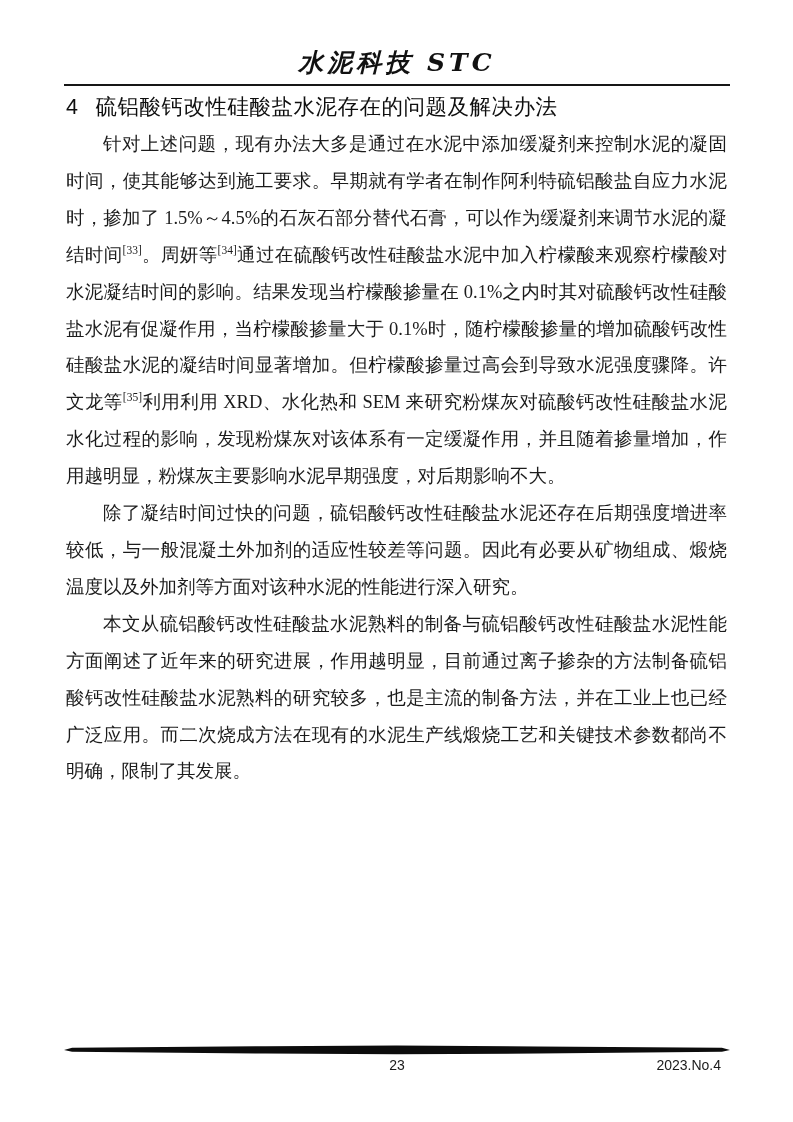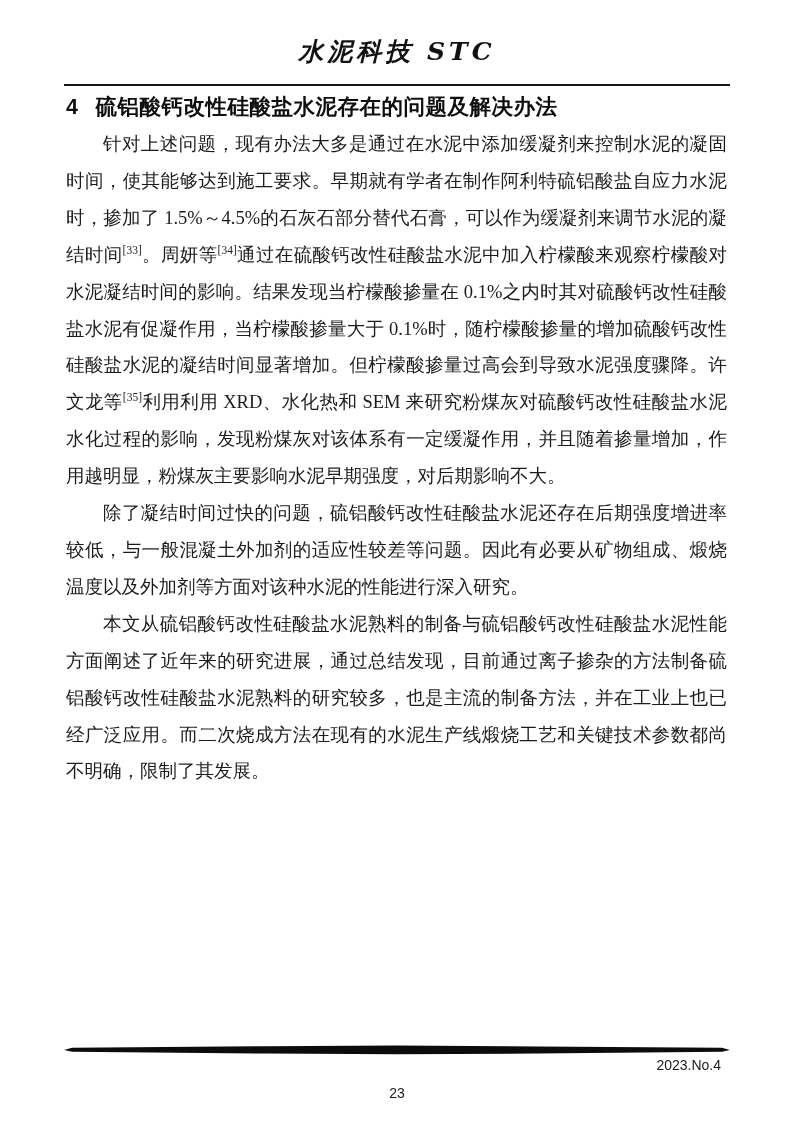--- a/index.html
+++ b/index.html
@@ -17,21 +17,21 @@
     position: absolute;
     left: 64px;
     right: 63px;
     top: 0;
     height: 86px;
     box-sizing: border-box;
     border-bottom: 2px solid #161616;
     display: flex;
     align-items: flex-end;
     justify-content: center;
-    padding-bottom: 16px;
+    padding-bottom: 5px;
   }
   .journal-title {
     font-family: "DejaVu Serif", "Liberation Serif", serif;
     font-style: italic;
     font-weight: bold;
     font-size: 25px;
     letter-spacing: 4px;
     color: #111111;
     white-space: nowrap;
   }
@@ -47,21 +47,21 @@
     line-height: 36.9px;
     text-align: justify;
     text-justify: inter-ideograph;
     color: #1b1b1b;
   }
   p.para.indent { text-indent: 2em; }
   h2.section-heading {
     margin: 0;
     font-size: 21.5px;
     line-height: 37px;
-    font-weight: bold;
+    font-weight: normal;
     font-family: "Liberation Sans", "DejaVu Sans", sans-serif;
     color: #0e0e0e;
     letter-spacing: 0.5px;
   }
   .heading-number { margin-right: 17px; }
   sup.citation {
     font-size: 11.5px;
     line-height: 0;
     vertical-align: 7px;
     letter-spacing: 0;
@@ -84,21 +84,20 @@
     margin-top: 1px;
     font-family: "Liberation Sans", "DejaVu Sans", sans-serif;
     font-size: 14px;
     color: #1b1b1b;
   }
   .page-number {
     position: absolute;
     left: 50%;
     transform: translateX(-50%);
     top: 1px;
-    margin-top: 28px;
   }
   .issue-number {
     position: absolute;
     right: 9px;
     top: 1px;
     margin-left: 44px;
   }
 </style>
 </head>
 <body>
@@ -106,21 +105,21 @@
 <div class="page">
 
   <div class="header">
     <span class="journal-title">水泥科技 STC</span>
   </div>
 
   <div class="content">
       <h2 class="section-heading"><span class="heading-number">4</span><span>硫铝酸钙改性硅酸盐水泥存在的问题及解决办法</span></h2>
       <p class="para indent"><span>针对上述问题，现有办法大多是通过在水泥中添加缓凝剂来控制水泥的凝固时间，使其能够达到施工要求。早期就有学者在制作阿利特硫铝酸盐自应力水泥时，掺加了 1.5%～4.5%的石灰石部分替代石膏，可以作为缓凝剂来调节水泥的凝结时间</span><sup class="citation">[33]</sup><span>。周妍等</span><sup class="citation">[34]</sup><span>通过在硫酸钙改性硅酸盐水泥中加入柠檬酸来观察柠檬酸对水泥凝结时间的影响。结果发现当柠檬酸掺量在 0.1%之内时其对硫酸钙改性硅酸盐水泥有促凝作用，当柠檬酸掺量大于 0.1%时，随柠檬酸掺量的增加硫酸钙改性硅酸盐水泥的凝结时间显著增加。但柠檬酸掺量过高会到导致水泥强度骤降。许文龙等</span><sup class="citation">[35]</sup><span>利用利用 XRD、水化热和 SEM 来研究粉煤灰对硫酸钙改性硅酸盐水泥水化过程的影响，发现粉煤灰对该体系有一定缓凝作用，并且随着掺量增加，作用越明显，粉煤灰主要影响水泥早期强度，对后期影响不大。</span></p>
       <p class="para indent"><span>除了凝结时间过快的问题，硫铝酸钙改性硅酸盐水泥还存在后期强度增进率较低，与一般混凝土外加剂的适应性较差等问题。因此有必要从矿物组成、煅烧温度以及外加剂等方面对该种水泥的性能进行深入研究。</span></p>
-      <p class="para indent"><span>本文从硫铝酸钙改性硅酸盐水泥熟料的制备与硫铝酸钙改性硅酸盐水泥性能方面阐述了近年来的研究进展，通过总结发现，目前通过离子掺杂的方法制备硫铝酸钙改性硅酸盐水泥熟料的研究较多，也是主流的制备方法，并在工业上也已经广泛应用。而二次烧成方法在现有的水泥生产线煅烧工艺和关键技术参数都尚不明确，限制了其发展。</span></p>
+      <p class="para indent"><span>本文从硫铝酸钙改性硅酸盐水泥熟料的制备与硫铝酸钙改性硅酸盐水泥性能方面阐述了近年来的研究进展，作用越明显，目前通过离子掺杂的方法制备硫铝酸钙改性硅酸盐水泥熟料的研究较多，也是主流的制备方法，并在工业上也已经广泛应用。而二次烧成方法在现有的水泥生产线煅烧工艺和关键技术参数都尚不明确，限制了其发展。</span></p>
     </div>
 
   <div class="footer">
     <svg class="footer-rule-svg" viewBox="0 0 661 10" preserveAspectRatio="none" aria-hidden="true">
       <polygon points="0,5 8,2.8 200,1.2 330,0.6 470,1.4 653,2.8 661,5 653,6.8 470,8.6 330,9.2 200,8.6 8,6.8" fill="#0c0c0c"></polygon>
     </svg>
     <div class="footer-row">
       <span class="page-number">23</span>
       <span class="issue-number">2023.No.4</span>
     </div>

